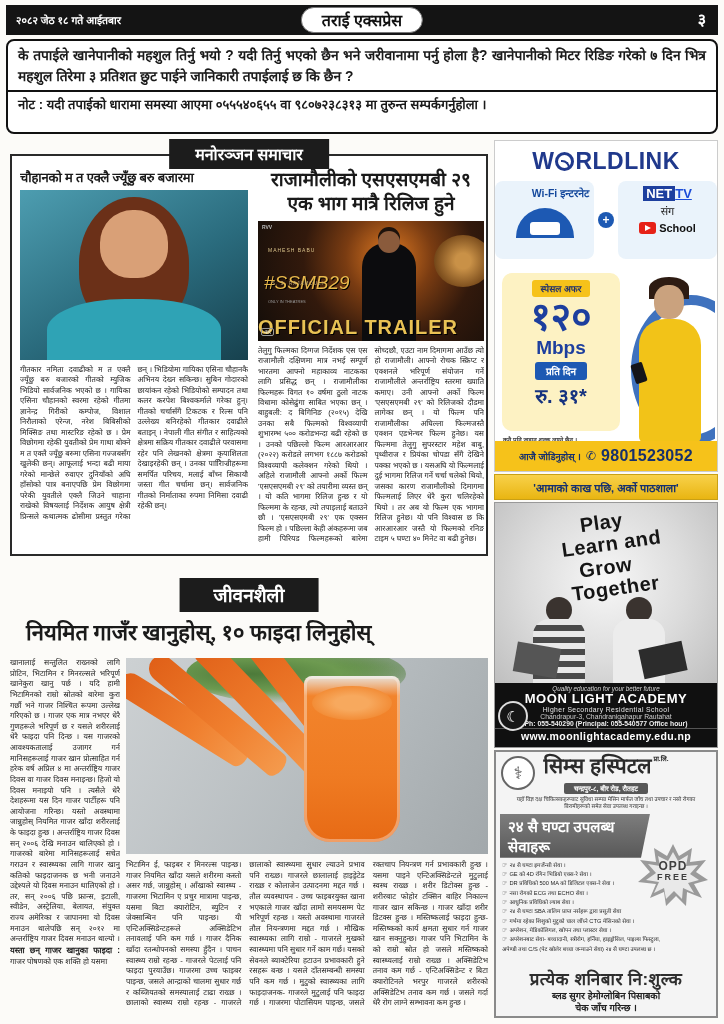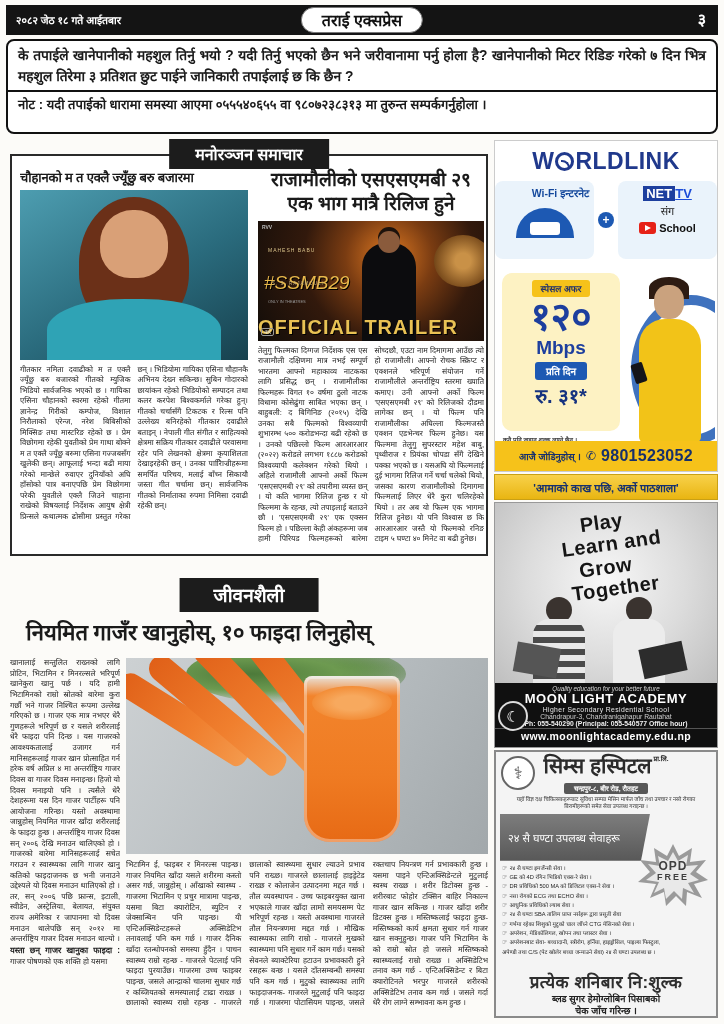--- a/index.html
+++ b/index.html
@@ -145,21 +145,21 @@
   .ml-logo { position:absolute; left:3px; bottom:16px; width:30px; height:30px; border:2px solid #ddd; border-radius:50%; background:#161616; color:#fff; font-size:15px; line-height:27px; text-align:center; }
 
   
   .sims { top:750px; height:268px; background:#f4f4f4; border:2px solid #8a8a8a; overflow:hidden; color:#222; }
   .sims-head { position:relative; text-align:center; padding-top:3px; }
   .sims-logo { position:absolute; left:5px; top:4px; width:34px; height:34px; border:2px solid #666; border-radius:50%; background:#fff; font-size:17px; line-height:31px; text-align:center; color:#555; }
   .sims-name { font-size:21px; font-weight:800; color:#2b2b2b; line-height:1; display:inline-block; }
   .sims-suffix { display:inline-block; font-size:6.5px; font-weight:700; vertical-align:top; margin-left:2px; line-height:1.1; }
   .sims-addr { display:inline-block; background:#575757; color:#fff; font-size:6.8px; font-weight:700; padding:1px 10px; border-radius:2px; margin-top:1px; }
   .sims-tag { font-size:5.5px; color:#333; line-height:1.35; padding:1px 16px 0; text-align:center; }
-  .sims-banner { margin:3px 0 0 4px; width:150px; background:linear-gradient(#7d7d7d,#585858); color:#fff; font-size:11px; font-weight:400; padding:16px 8px; clip-path:polygon(0 0,100% 0,94% 100%,0 100%); }
+  .sims-banner { margin:3px 0 0 4px; width:150px; background:linear-gradient(#7d7d7d,#585858); color:#fff; font-size:15px; font-weight:700; padding:2px 8px; clip-path:polygon(0 0,100% 0,94% 100%,0 100%); }
   .sims-list { padding:3px 2px 0 6px; }
   .sims-li { font-size:5.7px; line-height:1.55; color:#1d1d1d; white-space:nowrap; overflow:hidden; }
   .sims-li .fng { font-size:6px; margin-right:2px; color:#555; }
   .opd { position:absolute; right:8px; top:92px; width:70px; height:62px; }
   .opd svg { width:70px; height:62px; }
   .opd-txt { position:absolute; left:0; top:16px; width:100%; text-align:center; font-weight:800; color:#3f3f3f; font-size:12px; line-height:1.05; letter-spacing:1px; }
   .opd-txt .fr { font-size:9px; letter-spacing:2px; }
   .sims-free { text-align:center; margin-top:14px; }
   .free-title { font-size:17px; font-weight:800; color:#2e2e2e; letter-spacing:.5px; }
   .free-sub { font-size:9.5px; font-weight:800; line-height:1.25; color:#222; }

